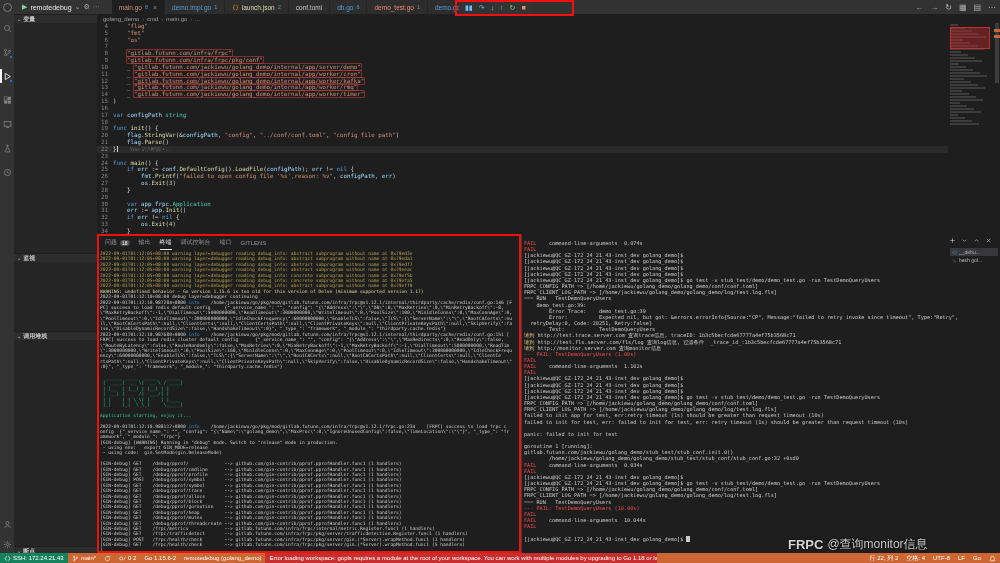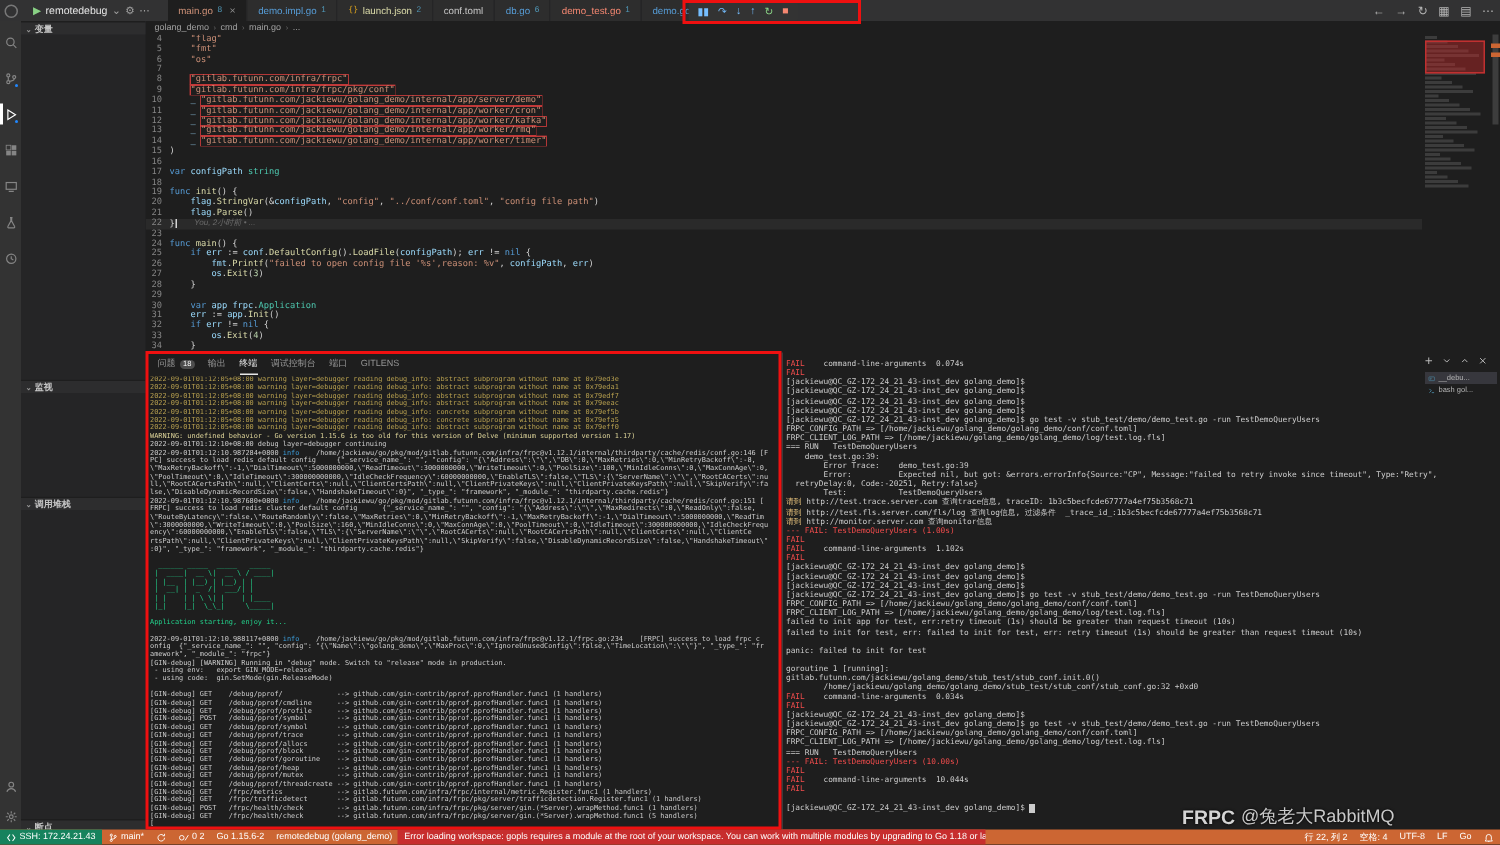--- a/index.html
+++ b/index.html
@@ -471,14 +471,14 @@
         </span>
       </div>
     </div>
 </div>
 
 <div class="redbox" style="left:455px;top:0px;width:119px;height:16px;"></div>
 <div class="redbox" style="left:97px;top:234px;width:424px;height:319px;"></div>
 
 <div id="watermark">
   <span class="wm-c">FRPC</span>
-  <span>@兔老大RabbitMQ</span>
+  <span>@查询monitor信息</span>
 </div>
 
 </body></html>

